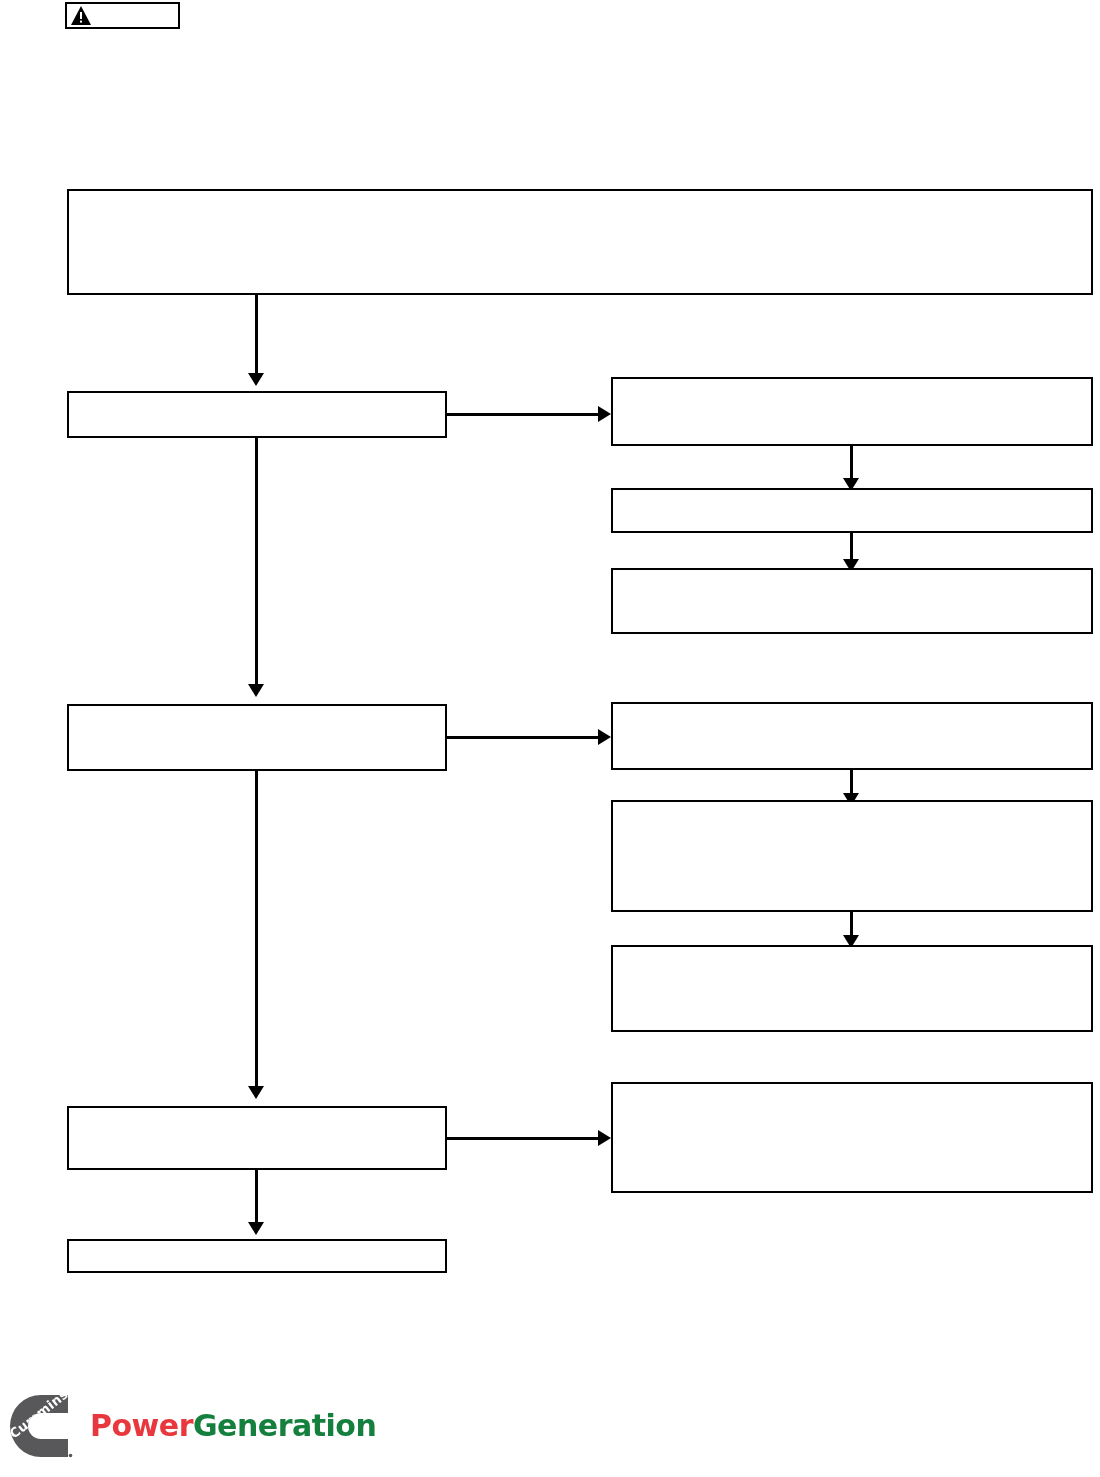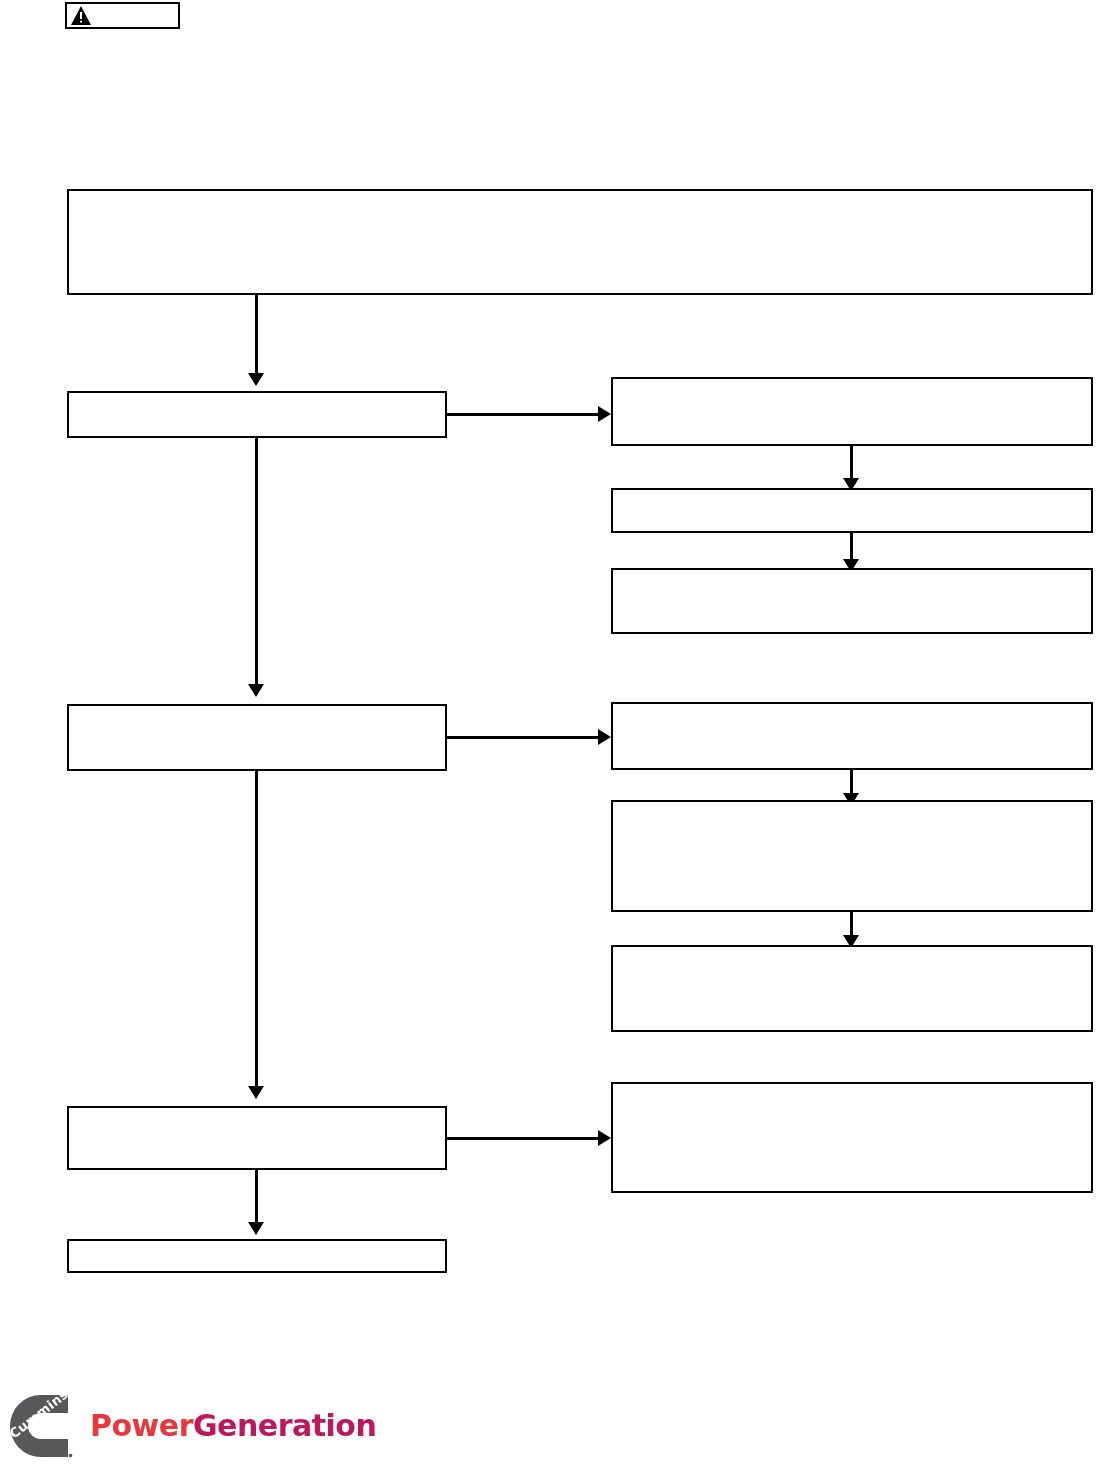--- a/index.html
+++ b/index.html
@@ -205,17 +205,17 @@
         </defs>
         <path d="M33 2 A31 31 0 1 0 33 64 L60 64 L60 46 L33 46 A13 13 0 1 1 33 20 L60 20 L60 2 Z" fill="#58585A"></path>
         <g clip-path="url(#cclip)">
           <text x="6" y="46" transform="rotate(-38 6 46)" font-family="DejaVu Sans, sans-serif" font-size="13" font-weight="bold" fill="#ffffff" letter-spacing="0.4">Cummins</text>
         </g>
         <circle cx="62.5" cy="62.5" r="1.8" fill="#58585A"></circle>
       </svg>
     </span>
     <span class="logo-words">
       <span style="color: rgb(232, 56, 61);">Power</span>
-      <span style="color: #be185d;">Generation</span>
+      <span style="color: #15803d;">Generation</span>
     </span>
   </div>
 
 </div>
 
 </body></html>

